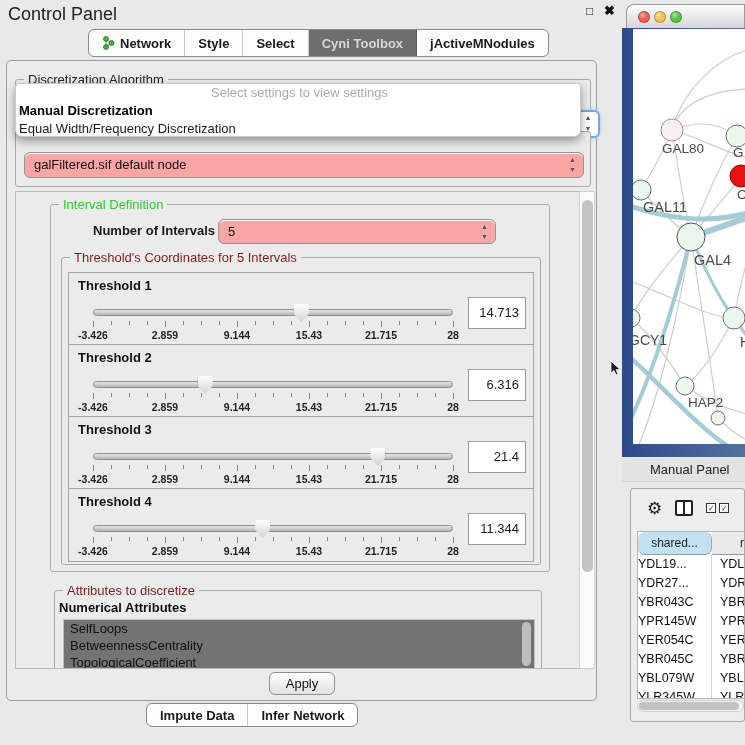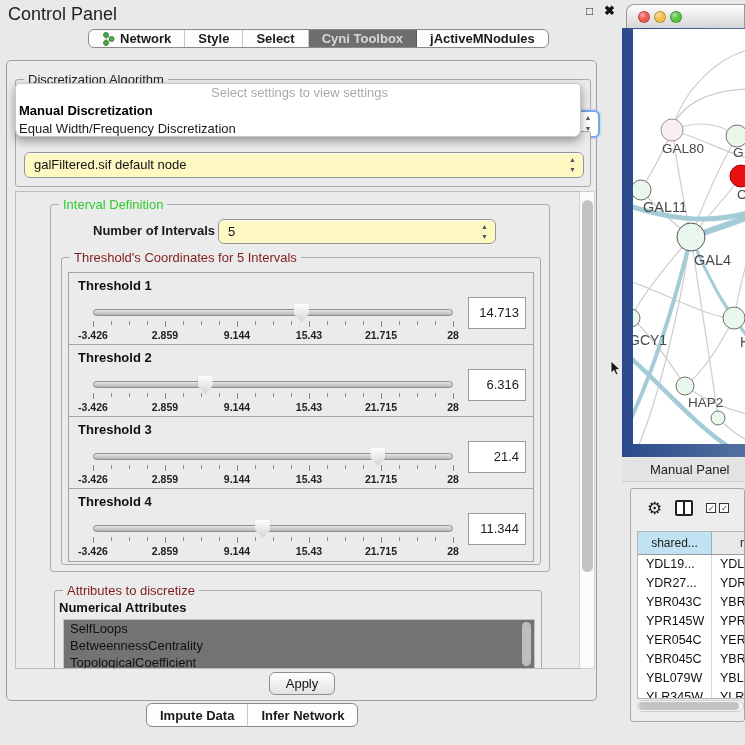--- a/index.html
+++ b/index.html
@@ -7,21 +7,21 @@
   body { font-family:"Liberation Sans", sans-serif; background:#e9e9e9; position:relative; color:#1a1a1a; }
 
   
   .cp-titlebar { position:absolute; left:0; top:0; width:622px; height:22px; background:#e9e9e9; }
   .cp-title { position:absolute; left:8px; top:4px; font-size:18px; color:#222; }
   .cp-float { position:absolute; left:586px; top:4px; font-size:12px; color:#222; }
   .cp-close { position:absolute; left:604px; top:3px; font-size:13px; font-weight:bold; color:#111; }
 
   
   .tabbar { position:absolute; display:flex; align-items:stretch; background:#fdfdfd; border:1px solid #8a8a8a; border-radius:6px; overflow:hidden; }
-  #top-tabs { left:88px; top:29px; height:19px; }
+  #top-tabs { left:88px; top:29px; height:28px; }
   #bottom-tabs { left:146px; top:703px; height:24px; }
   .tab { display:flex; align-items:center; gap:5px; padding:0 13px; font-size:13px; font-weight:bold; color:#1a1a1a; border-right:1px solid #c9c9c9; white-space:nowrap; }
   .tab:last-child { border-right:none; }
   .tab.selected { background:#6e6e6e; color:#d8d8d8; border-right:1px solid #5a5a5a; }
 
   
   .outer-panel { position:absolute; left:6px; top:60px; width:591px; height:641px; background:#ebebeb; border:1px solid #9e9e9e; border-radius:5px; }
 
   .group { position:absolute; border:1px solid #aaa; border-radius:3px; background:#ebebeb; }
   .group-label { position:absolute; top:-8px; left:8px; background:#ebebeb; padding:0 4px; font-size:13px; }
@@ -34,21 +34,21 @@
   #algo-combo-fragment { position:absolute; left:560px; top:30px; width:24px; height:28px; background:#fff; border:2px solid #74a9e4; border-radius:6px; box-shadow:0 0 3px #9cc2ee; font-size:7px; color:#555; text-align:center; line-height:11px; }
 
   
   #algo-popup { position:absolute; left:8px; top:22px; width:566px; height:54px; background:#fff; border:1px solid #c9c9c9; border-radius:4px 4px 7px 7px; box-shadow:0 4px 10px rgba(0,0,0,0.38); z-index:30; }
   .popup-row { height:18px; line-height:18px; font-size:13px; padding-left:3px; white-space:nowrap; overflow:hidden; }
   .popup-prompt { color:#aaa; text-align:center; }
   .popup-bold { font-weight:bold; color:#000; }
 
   
   #tabledata-group { left:8px; top:70px; width:576px; height:56px; }
-  .combo { position:relative; background:#fef9c3; border:1px solid #949494; border-radius:6px; font-size:13px; color:#111; line-height:24px; padding-left:9px; box-shadow:inset 0 1px 0 #fff; }
+  .combo { position:relative; background:#fca5a5; border:1px solid #949494; border-radius:6px; font-size:13px; color:#111; line-height:24px; padding-left:9px; box-shadow:inset 0 1px 0 #fff; }
   .combo .stepper { position:absolute; right:7px; top:2px; font-size:7px; line-height:10px; color:#555; text-align:center; }
   #tabledata-combo { position:absolute; left:8px; top:20px; width:560px; height:26px; }
 
   
   #scroll-region { position:absolute; left:8px; top:130px; width:566px; height:478px; border:1px solid #bdbdbd; background:#ebebeb; overflow:hidden; }
   #main-vscroll { position:absolute; left:572px; top:130px; width:16px; height:478px; background:#fbfbfb; border:1px solid #d0d0d0; border-radius:2px; }
   #main-vscroll .thumb { position:absolute; left:2px; top:8px; width:11px; height:372px; background:#c3c3c3; border-radius:6px; }
 
   #interval-group { left:34px; top:12px; width:500px; height:368px; }
   #noi-label { position:absolute; left:42px; top:18px; font-size:13px; font-weight:bold; }
@@ -85,24 +85,24 @@
   #tp-box { position:absolute; left:630px; top:488px; width:115px; height:234px; background:#ededed; border:1px solid #a8a8a8; border-radius:3px; overflow:hidden; }
   #tp-toolbar { position:absolute; left:0; top:0; width:100%; height:38px; display:flex; align-items:center; gap:13px; padding-left:16px; }
   .gear { font-size:17px; color:#1a1a1a; }
   .split-icon { width:18px; height:16px; border:2px solid #222; border-radius:2px; background:#fff; position:relative; }
   .split-icon::after { content:""; position:absolute; left:6px; top:0; width:2px; height:100%; background:#222; }
   .chk { width:10px; height:10px; border:1.5px solid #333; font-size:8px; line-height:9px; text-align:center; color:#333; background:#fff; }
   .chkpair { display:flex; gap:3px; }
 
   #tp-table { position:absolute; left:6px; top:42px; width:120px; height:168px; overflow:hidden; background:#fff; border:1px solid #b5b5b5; }
   .tp-header { display:flex; height:23px; }
-  .tp-h1 { width:74px; background:#c0e2f3; border-right:1px solid #8fb2c4; border-bottom:1px solid #9a9a9a; font-size:12px; text-align:center; line-height:22px; color:#222; }
+  .tp-h1 { width:74px; background:#c0e2f3; border-right:1px solid #8fb2c4; border-bottom:1px solid #9a9a9a; font-size:12px; text-align:center; line-height:22px; color:#222;border-radius:7px; }
   .tp-h2 { flex:1; background:#e9e9e9; border-bottom:1px solid #9a9a9a; font-size:12px; line-height:22px; padding-left:28px; color:#222; }
   .tp-row { display:flex; height:19px; font-size:12.5px; color:#111; }
-  .tp-c1 { width:74px; padding-left:8px; line-height:19px; border-right:1px solid #d7d7d7; white-space:nowrap; overflow:hidden; }
+  .tp-c1 { width:74px; padding-left:0; line-height:19px; border-right:1px solid #d7d7d7; white-space:nowrap; overflow:hidden; }
   .tp-c2 { flex:1; padding-left:8px; line-height:19px; white-space:nowrap; overflow:hidden; }
   #tp-hscroll { position:absolute; left:6px; top:211px; width:107px; height:12px; background:#f2f2f2; border:1px solid #cfcfcf; border-radius:6px; }
   #tp-hscroll .thumb { position:absolute; left:1px; top:1px; width:100px; height:8px; background:#c3c3c3; border-radius:5px; }
 
   #cursor { position:absolute; left:610px; top:360px; z-index:50; }
 </style>
 </head>
 <body>
 
 <div class="cp-titlebar">

